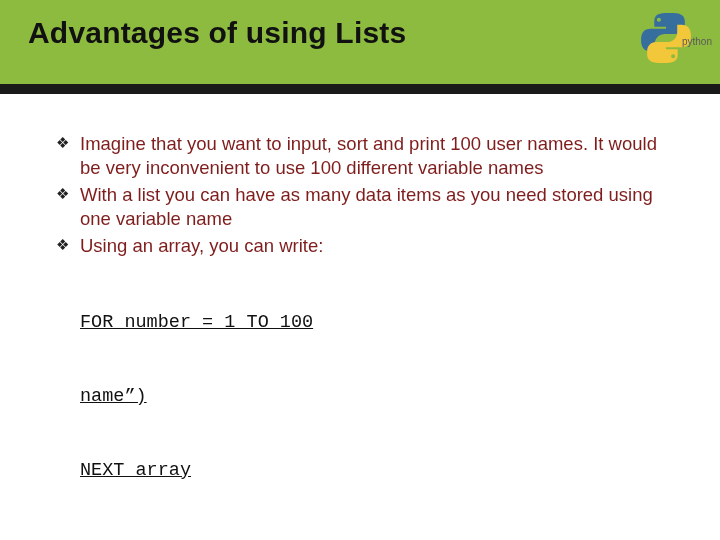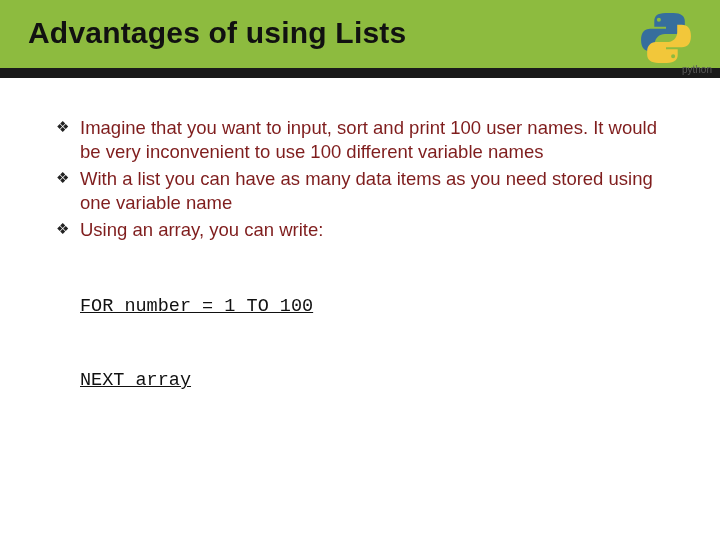--- a/index.html
+++ b/index.html
@@ -6,21 +6,21 @@
   body {
     width: 720px;
     height: 540px;
     background: #ffffff;
     font-family: Arial, Helvetica, sans-serif;
     overflow: hidden;
     position: relative;
   }
   .header {
     width: 100%;
-    height: 78px;
+    height: 94px;
     background: #8dbb3f;
     border-bottom: 10px solid #1a1a1a;
     position: relative;
     padding: 16px 0 0 28px;
   }
   .title {
     font-size: 30px;
     font-weight: bold;
     color: #111;
     letter-spacing: 0.2px;
@@ -61,21 +61,21 @@
     font-family: "Courier New", Courier, monospace;
     font-size: 18.5px;
     line-height: 1.33;
     color: #111;
     white-space: pre;
   }
   .code-line { display: block; text-decoration: underline; }
   .logo-text {
     position: absolute;
     right: 8px;
-    top: 64px;
+    top: 36px;
     font-size: 10px;
     color: #5b5b5b;
     font-family: Arial, sans-serif;
   }
 </style>
 </head>
 <body>
 
 <div class="header">
   <div class="title">Advantages of using Lists</div>
@@ -90,19 +90,20 @@
 </div>
 
 <div class="content">
   <ul class="bullets">
     <li>Imagine that you want to input, sort and print 100 user names. It would be very inconvenient to use 100 different variable names</li>
     <li>With a list you can have as many data items as you need stored using one variable name</li>
     <li>Using an array, you can write:</li>
   </ul>
   <div class="code-block">
     <span class="code-line">FOR number = 1 TO 100</span>
+    <span class="code-line">name”)</span>
     <span class="code-line">NEXT array</span>
     
     
     
     
   </div>
 </div>
 
 </body></html>

